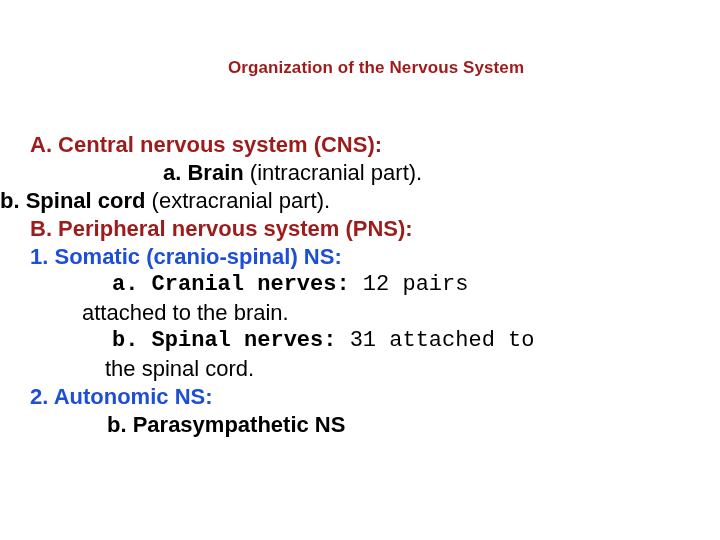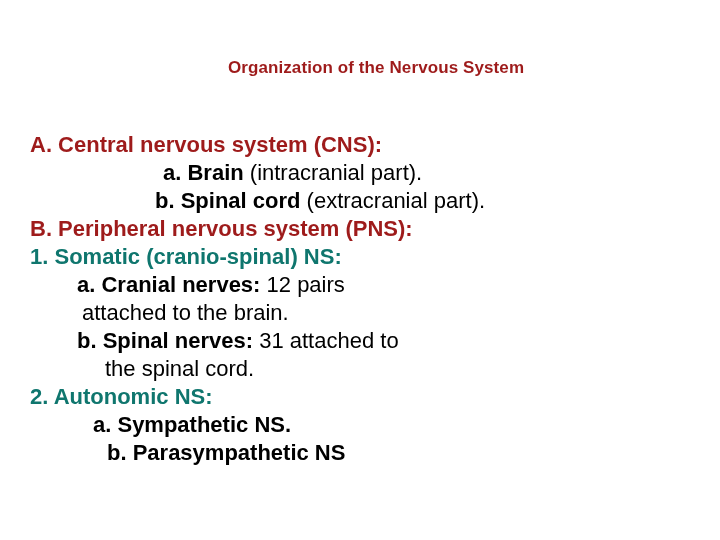--- a/index.html
+++ b/index.html
@@ -44,49 +44,48 @@
     height: 28px;
     line-height: 28px;
     font-size: 22px;
     color: #000000;
     white-space: nowrap;
   }
   .line .seg { white-space: pre; }
   .bold { font-weight: bold; }
   .reg  { font-weight: normal; }
   .red  { color: #9e1b1b; }
-  .blue { color: #0f766e; text-align: right; }
+  .blue { color: #1d4ed8; text-align: right; }
   .black{ color: #000000; }
 
   
   .ind-0   { padding-left: 30px; }
   .ind-91  { padding-left: 107px; }
   .ind-93  { padding-left: 93px; }
   .ind-125 { padding-left: 105px; }
   .ind-128 { padding-left: 82px; }
-  .ind-155 { padding-left: 155px; }
+  .ind-155 { }
   .ind-163 { padding-left: 163px; }
-  .ind-168 { padding-left: 77px; }
+  .ind-168 { padding-left: 112px; font-family: Liberation Mono, monospace; }
 </style>
 </head>
 <body>
 
 <div class="slide">
 
   <div class="slide-title">Organization of the Nervous System</div>
 
   <div class="body-block">
 
   <div class="line ind-0"><span class="seg bold red">A. Central nervous system (CNS):</span></div>
       <div class="line ind-163"><span class="seg bold black">a. Brain </span><span class="seg reg black">(intracranial part).</span></div>
       <div class="line ind-155"><span class="seg bold black">b. Spinal cord </span><span class="seg reg black">(extracranial part).</span></div>
       <div class="line ind-0"><span class="seg bold red">B. Peripheral nervous system (PNS):</span></div>
       <div class="line ind-0"><span class="seg bold blue">1. Somatic (cranio-spinal) NS:</span></div>
       <div class="line ind-168"><span class="seg bold black">a. Cranial nerves:</span><span class="seg reg black"> 12 pairs</span></div>
       <div class="line ind-128"><span class="seg reg black">attached to the brain.</span></div>
       <div class="line ind-168"><span class="seg bold black">b. Spinal nerves:</span><span class="seg reg black"> 31 attached to</span></div>
       <div class="line ind-125"><span class="seg reg black">the spinal cord.</span></div>
       <div class="line ind-0"><span class="seg bold blue">2. Autonomic NS:</span></div>
-      <div class="line ind-93"><span class="seg bold black">a. Sympathetic NS.</span></div>
       <div class="line ind-91"><span class="seg bold black">b. Parasympathetic NS</span></div>
     </div>
 
 </div>
 
 </body></html>

